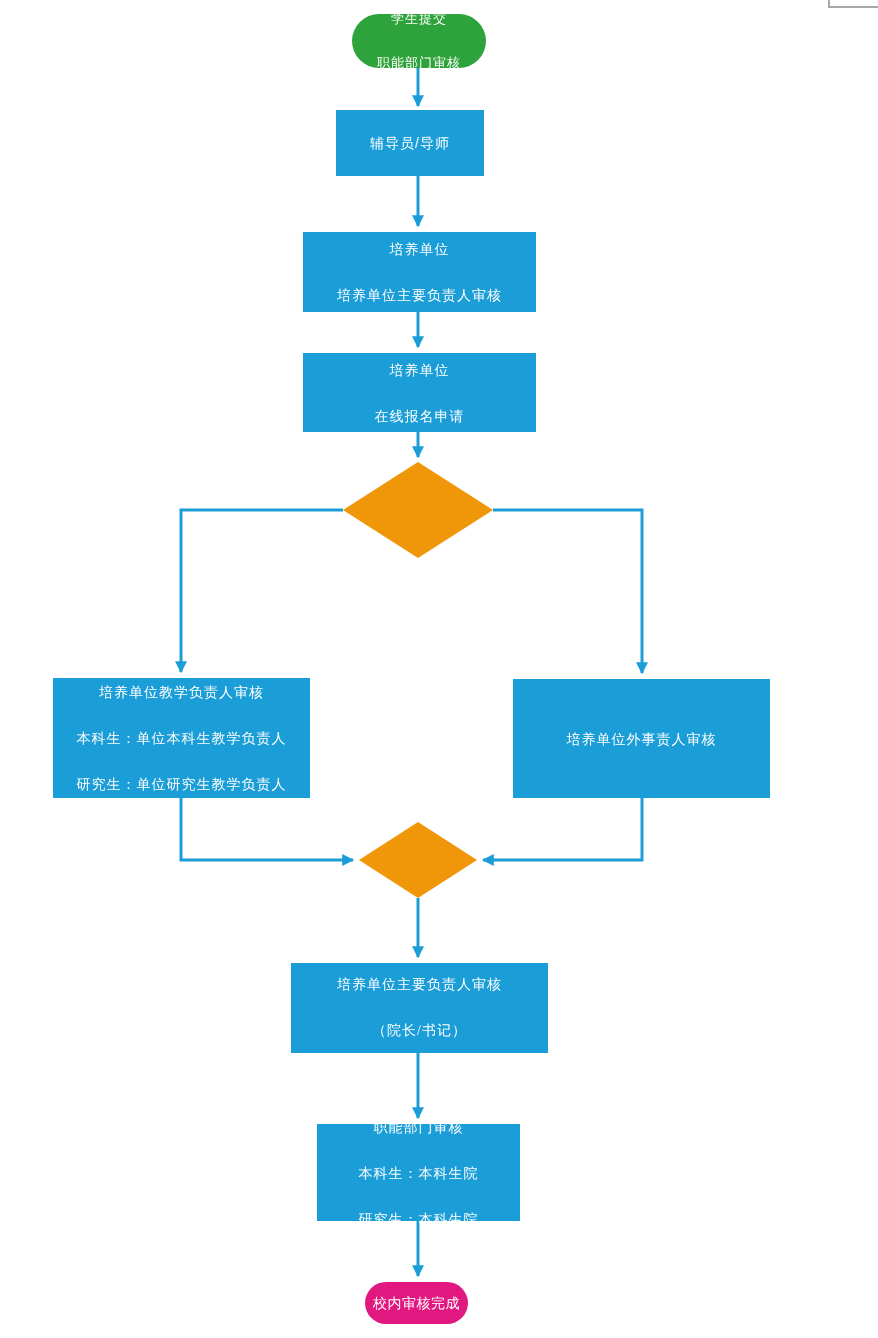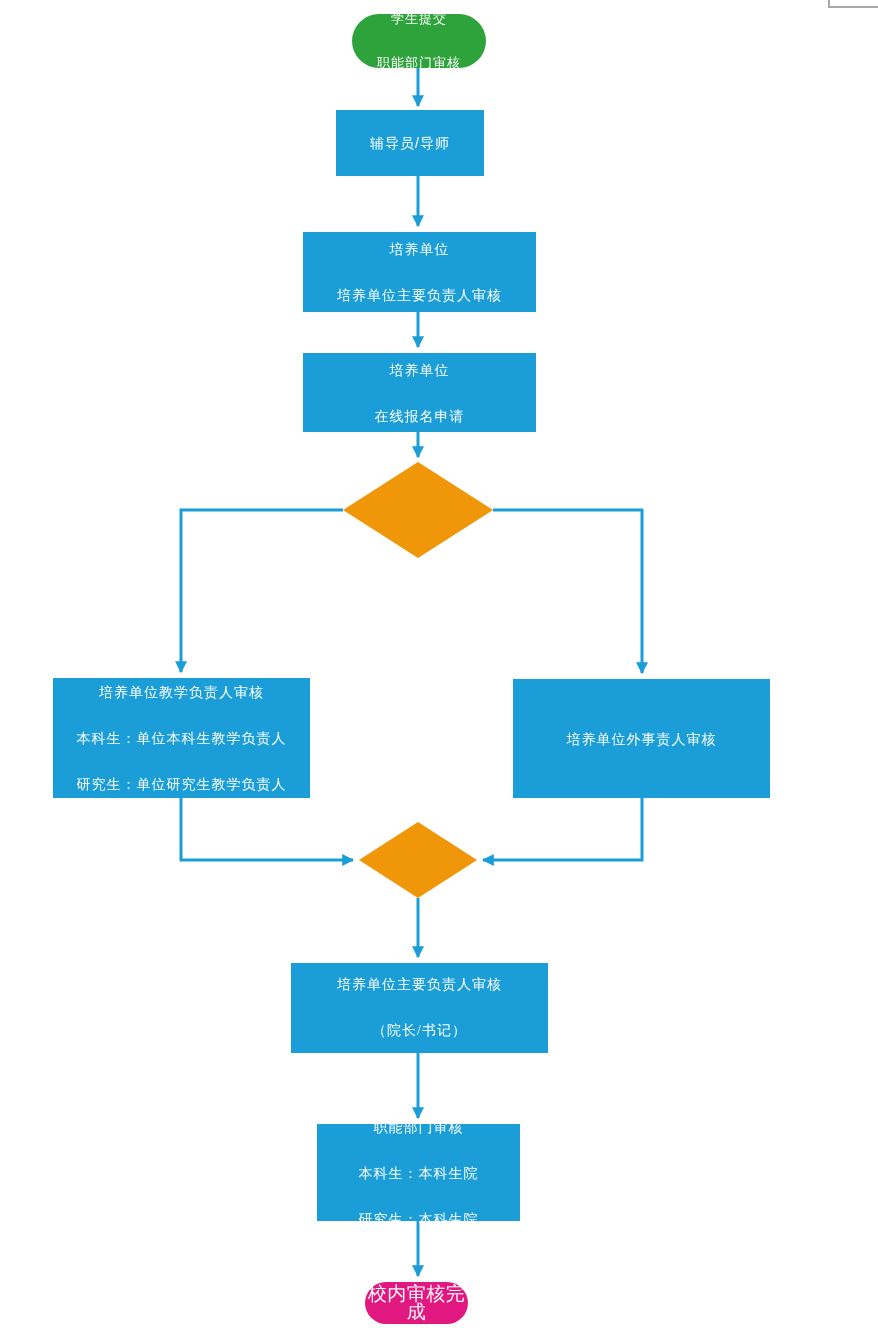--- a/index.html
+++ b/index.html
@@ -46,21 +46,21 @@
   .terminator-start {
     background: #2FA33B;
     border-radius: 27px;
     font-size: 13px;
     line-height: 20px;
     letter-spacing: 1px;
   }
   .terminator-end {
     background: #E0187F;
     border-radius: 21px;
-    font-size: 19px;
+    font-size: 14px;
     line-height: 18px;
     letter-spacing: 0.5px;
   }
   .line { display: block; }
 
   .corner-artifact {
     position: absolute;
     left: 828px;
     top: 0;
     width: 50px;

